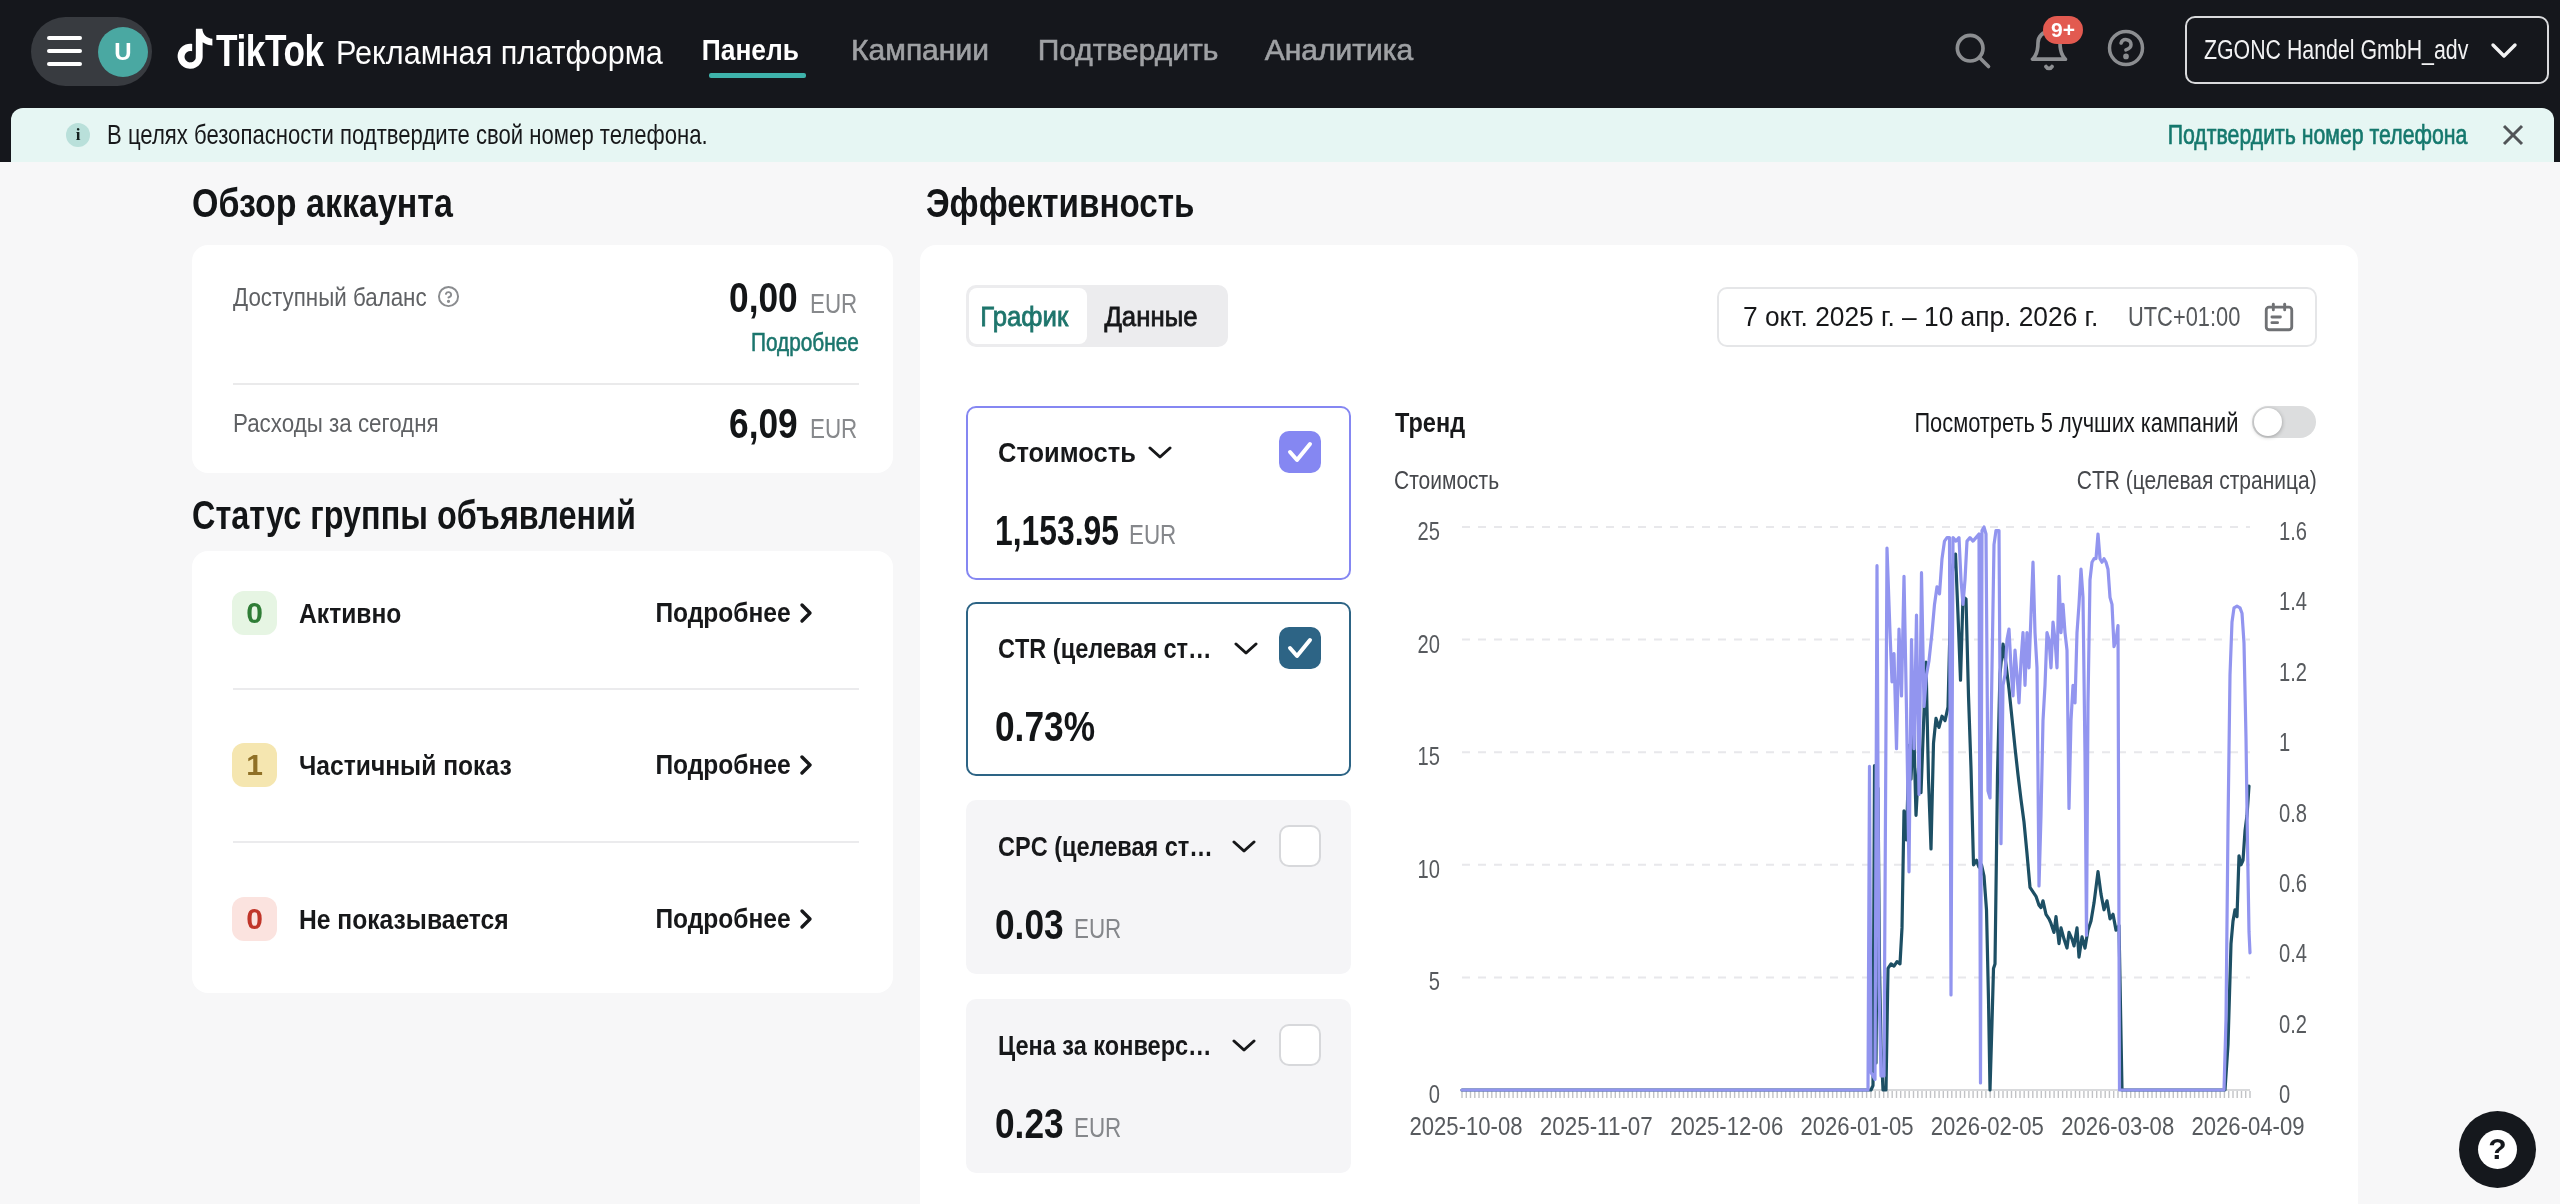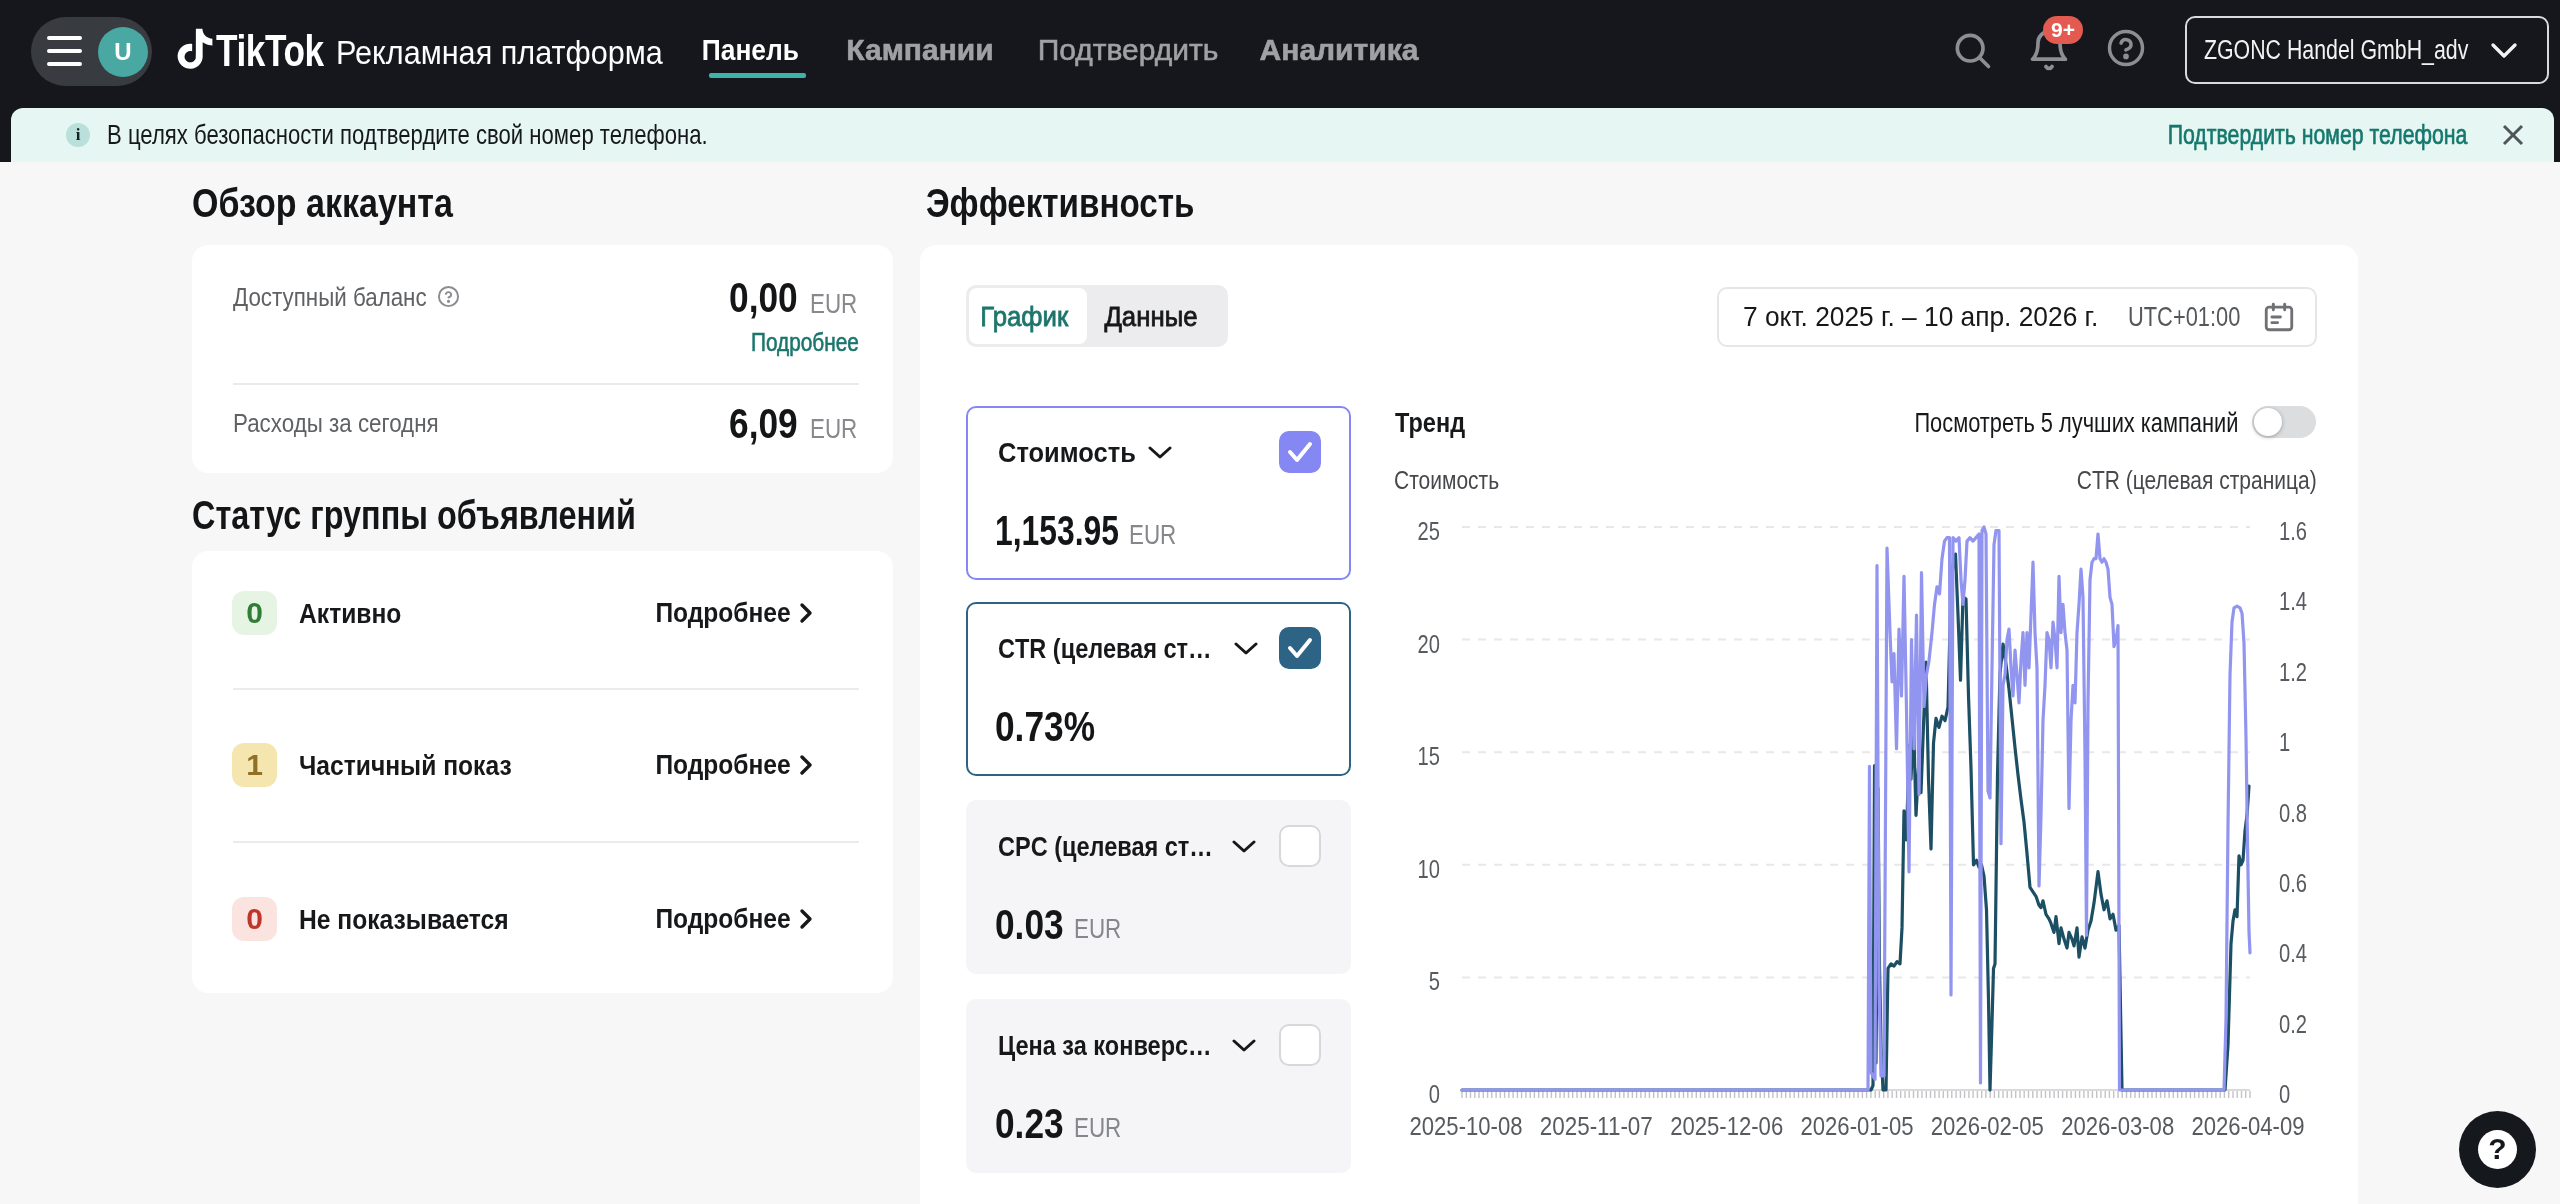--- a/index.html
+++ b/index.html
@@ -14,23 +14,23 @@
 <div class="abs" style="left:47px;top:49px;width:35px;height:4px;background:#fff;border-radius:2px"></div>
 <div class="abs" style="left:47px;top:62px;width:35px;height:4px;background:#fff;border-radius:2px"></div>
 <div class="abs" style="left:98px;top:27px;width:50px;height:50px;border-radius:50%;background:#4aa8a2;color:#fff;font-size:24px;font-weight:700;text-align:center;line-height:50px">U</div>
 <svg class="abs" style="left:175px;top:27px" width="40" height="47" viewBox="0 0 24 28">
 <path fill="#fff" d="M12.53 1.02c1.31-.02 2.61-.01 3.91-.02.08 1.53.63 3.09 1.75 4.17 1.12 1.11 2.7 1.62 4.24 1.79v4.03c-1.44-.05-2.89-.35-4.2-.97-.57-.26-1.1-.59-1.62-.93-.01 2.92.01 5.84-.02 8.75-.08 1.4-.54 2.79-1.35 3.94-1.31 1.92-3.58 3.17-5.91 3.21-1.43.08-2.86-.31-4.08-1.03-2.02-1.19-3.44-3.37-3.65-5.71-.02-.5-.03-1-.01-1.49.18-1.9 1.12-3.72 2.58-4.96 1.66-1.44 3.98-2.13 6.15-1.72.02 1.48-.04 2.96-.04 4.44-.99-.32-2.15-.23-3.02.37-.63.41-1.11 1.04-1.36 1.75-.21.51-.15 1.07-.14 1.61.24 1.64 1.82 3.02 3.5 2.87 1.12-.01 2.19-.66 2.77-1.61.19-.33.4-.67.41-1.06.1-1.79.06-3.57.07-5.36.01-4.03-.01-8.05.02-12.07z"></path>
   </svg>
 <div class="abs" style="top:28.8px;font-size:44px;font-weight:700;color:#fff;line-height:44px;white-space:nowrap;left:216px;transform-origin:left center;transform:scaleX(0.8);letter-spacing:-0.5px;">TikTok</div>
 <div class="abs" style="top:34.6px;font-size:34px;font-weight:400;color:#fdfdfd;line-height:34px;white-space:nowrap;left:336px;transform-origin:left center;transform:scaleX(0.9);">Рекламная платформа</div>
 <div class="abs" style="top:34.6px;font-size:30px;font-weight:700;color:#fff;line-height:30px;white-space:nowrap;left:757px;transform-origin:left center;transform:translateX(-50%) scaleX(0.88);">Панель</div>
 <div class="abs" style="left:709px;top:73px;width:97px;height:5px;background:#3eb3ab;border-radius:2px"></div>
-<div class="abs" style="top:34.6px;font-size:30px;font-weight:700;color:#9fa1a4;line-height:30px;white-space:nowrap;left:920px;transform-origin:left center;transform:translateX(-50%) scaleX(1.0);-webkit-text-stroke:0.6px #9fa1a4;">Кампании</div>
+<div class="abs" style="top:34.6px;font-size:30px;font-weight:400;color:#9fa1a4;line-height:30px;white-space:nowrap;left:920px;transform-origin:left center;transform:translateX(-50%) scaleX(1.0);-webkit-text-stroke:0.6px #9fa1a4;">Кампании</div>
 <div class="abs" style="top:34.6px;font-size:30px;font-weight:400;color:#9fa1a4;line-height:30px;white-space:nowrap;left:1128px;transform-origin:left center;transform:translateX(-50%) scaleX(1.0);-webkit-text-stroke:0.6px #9fa1a4;">Подтвердить</div>
-<div class="abs" style="top:34.6px;font-size:30px;font-weight:700;color:#9fa1a4;line-height:30px;white-space:nowrap;left:1339px;transform-origin:left center;transform:translateX(-50%) scaleX(1.0);-webkit-text-stroke:0.6px #9fa1a4;">Аналитика</div>
+<div class="abs" style="top:34.6px;font-size:30px;font-weight:400;color:#9fa1a4;line-height:30px;white-space:nowrap;left:1339px;transform-origin:left center;transform:translateX(-50%) scaleX(1.0);-webkit-text-stroke:0.6px #9fa1a4;">Аналитика</div>
 <svg class="abs" style="left:1950px;top:28px" width="44" height="44" viewBox="0 0 24 24" fill="none" stroke="#8c8e91" stroke-width="2" stroke-linecap="round">
 <circle cx="11" cy="11" r="7"></circle>
     <line x1="16.2" y1="16.2" x2="21" y2="21"></line>
   </svg>
 <svg class="abs" style="left:2027px;top:28px" width="44" height="44" viewBox="0 0 24 24" fill="none" stroke="#8c8e91" stroke-width="2" stroke-linecap="round" stroke-linejoin="round">
 <path d="M18 8a6 6 0 0 0-12 0c0 7-3 9-3 9h18s-3-2-3-9"></path>
     <path d="M10.3 21a1.94 1.94 0 0 0 3.4 0"></path>
   </svg>
 <div class="abs" style="left:2043px;top:16px;width:40px;height:28px;border-radius:14px;background:#e25a50;color:#fff;font-size:21px;font-weight:700;text-align:center;line-height:28px">9+</div>
 <svg class="abs" style="left:2104px;top:26px" width="44" height="44" viewBox="0 0 24 24" fill="none" stroke="#8c8e91" stroke-width="1.9" stroke-linecap="round">

